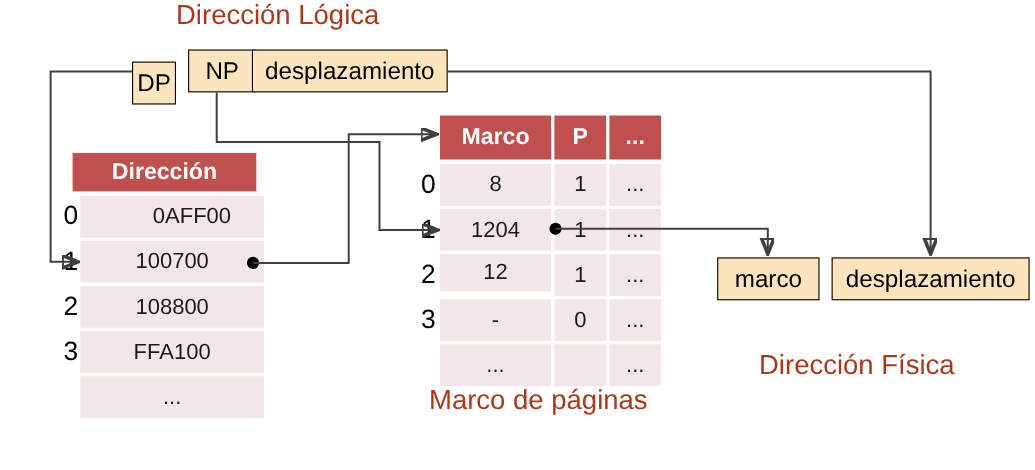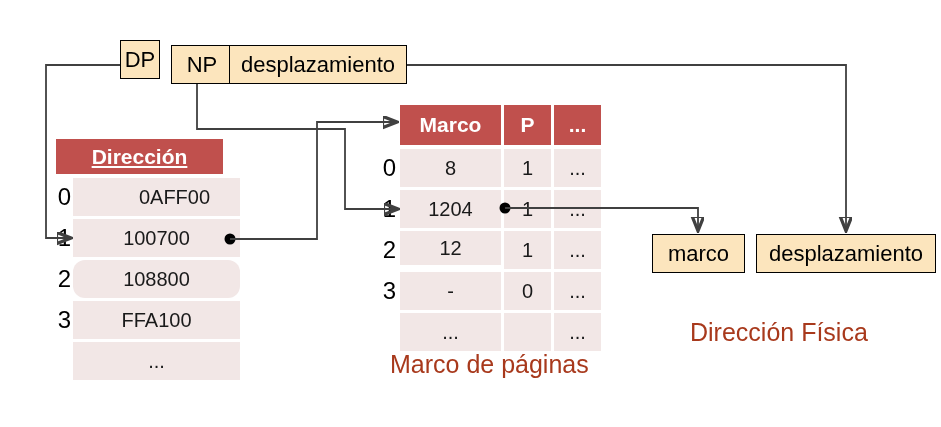--- a/index.html
+++ b/index.html
@@ -41,41 +41,42 @@
   }
   svg.links{position:absolute;left:0;top:0;width:941px;height:427px;overflow:visible;}
   svg.links path,svg.links line{stroke:#404040;stroke-width:1.8;fill:none;}
   .dot{fill:#000;}
 </style>
 </head>
 <body>
 
 <div id="stage">
 
+  <div class="caption" style="left:160px;top:0px;">Dirección Lógica</div>
   <div class="caption" style="left:690px;top:283px;margin-top:35px;">Dirección Física</div>
   <div class="caption" style="left:390px;top:350px;">Marco de páginas</div>
 
-  <div class="cbox" style="left:120px;top:40px;width:40px;height:39px;">DP</div>
+  <div class="cbox" style="left:120px;top:56px;width:40px;height:39px;">DP</div>
   <div class="cbox" style="left:171px;top:45px;width:62px;height:39px;">NP</div>
   <div class="cbox" style="left:229px;top:45px;width:178px;height:39px;">desplazamiento</div>
 
   <div class="cbox" style="left:652px;top:234px;width:93px;height:39px;">marco</div>
   <div class="cbox" style="left:756px;top:234px;width:180px;height:39px;">desplazamiento</div>
 
   <div class="tbl">
-    <div class="hcell" style="left:56px;top:139px;width:167px;height:35px;text-decoration:underline;">Dirección</div>
+    <div class="hcell" style="left:66px;top:139px;width:167px;height:35px;">Dirección</div>
 
     <div class="rownum" style="left:47px;top:180px;height:34px;">0</div>
     <div class="cell" style="left:73px;top:178px;width:167px;height:38px;padding-left:36px;">0AFF00</div>
 
     <div class="rownum" style="left:47px;top:221px;height:34px;">1</div>
     <div class="cell" style="left:73px;top:219px;width:167px;height:38px;">100700</div>
 
     <div class="rownum" style="left:47px;top:262px;height:34px;">2</div>
-    <div class="cell" style="left:73px;top:260px;width:167px;height:38px;border-radius:12px;">108800</div>
+    <div class="cell" style="left:73px;top:260px;width:167px;height:38px;">108800</div>
 
     <div class="rownum" style="left:47px;top:303px;height:34px;">3</div>
     <div class="cell" style="left:73px;top:301px;width:167px;height:38px;text-align:center;">FFA100</div>
 
     <div class="rownum" style="left:47px;top:344px;height:34px;"></div>
     <div class="cell" style="left:73px;top:342px;width:167px;height:38px;">...</div>
   </div>
 
   <div class="tbl">
     <div class="hcell" style="left:400px;top:105px;width:101px;height:40px;">Marco</div>

